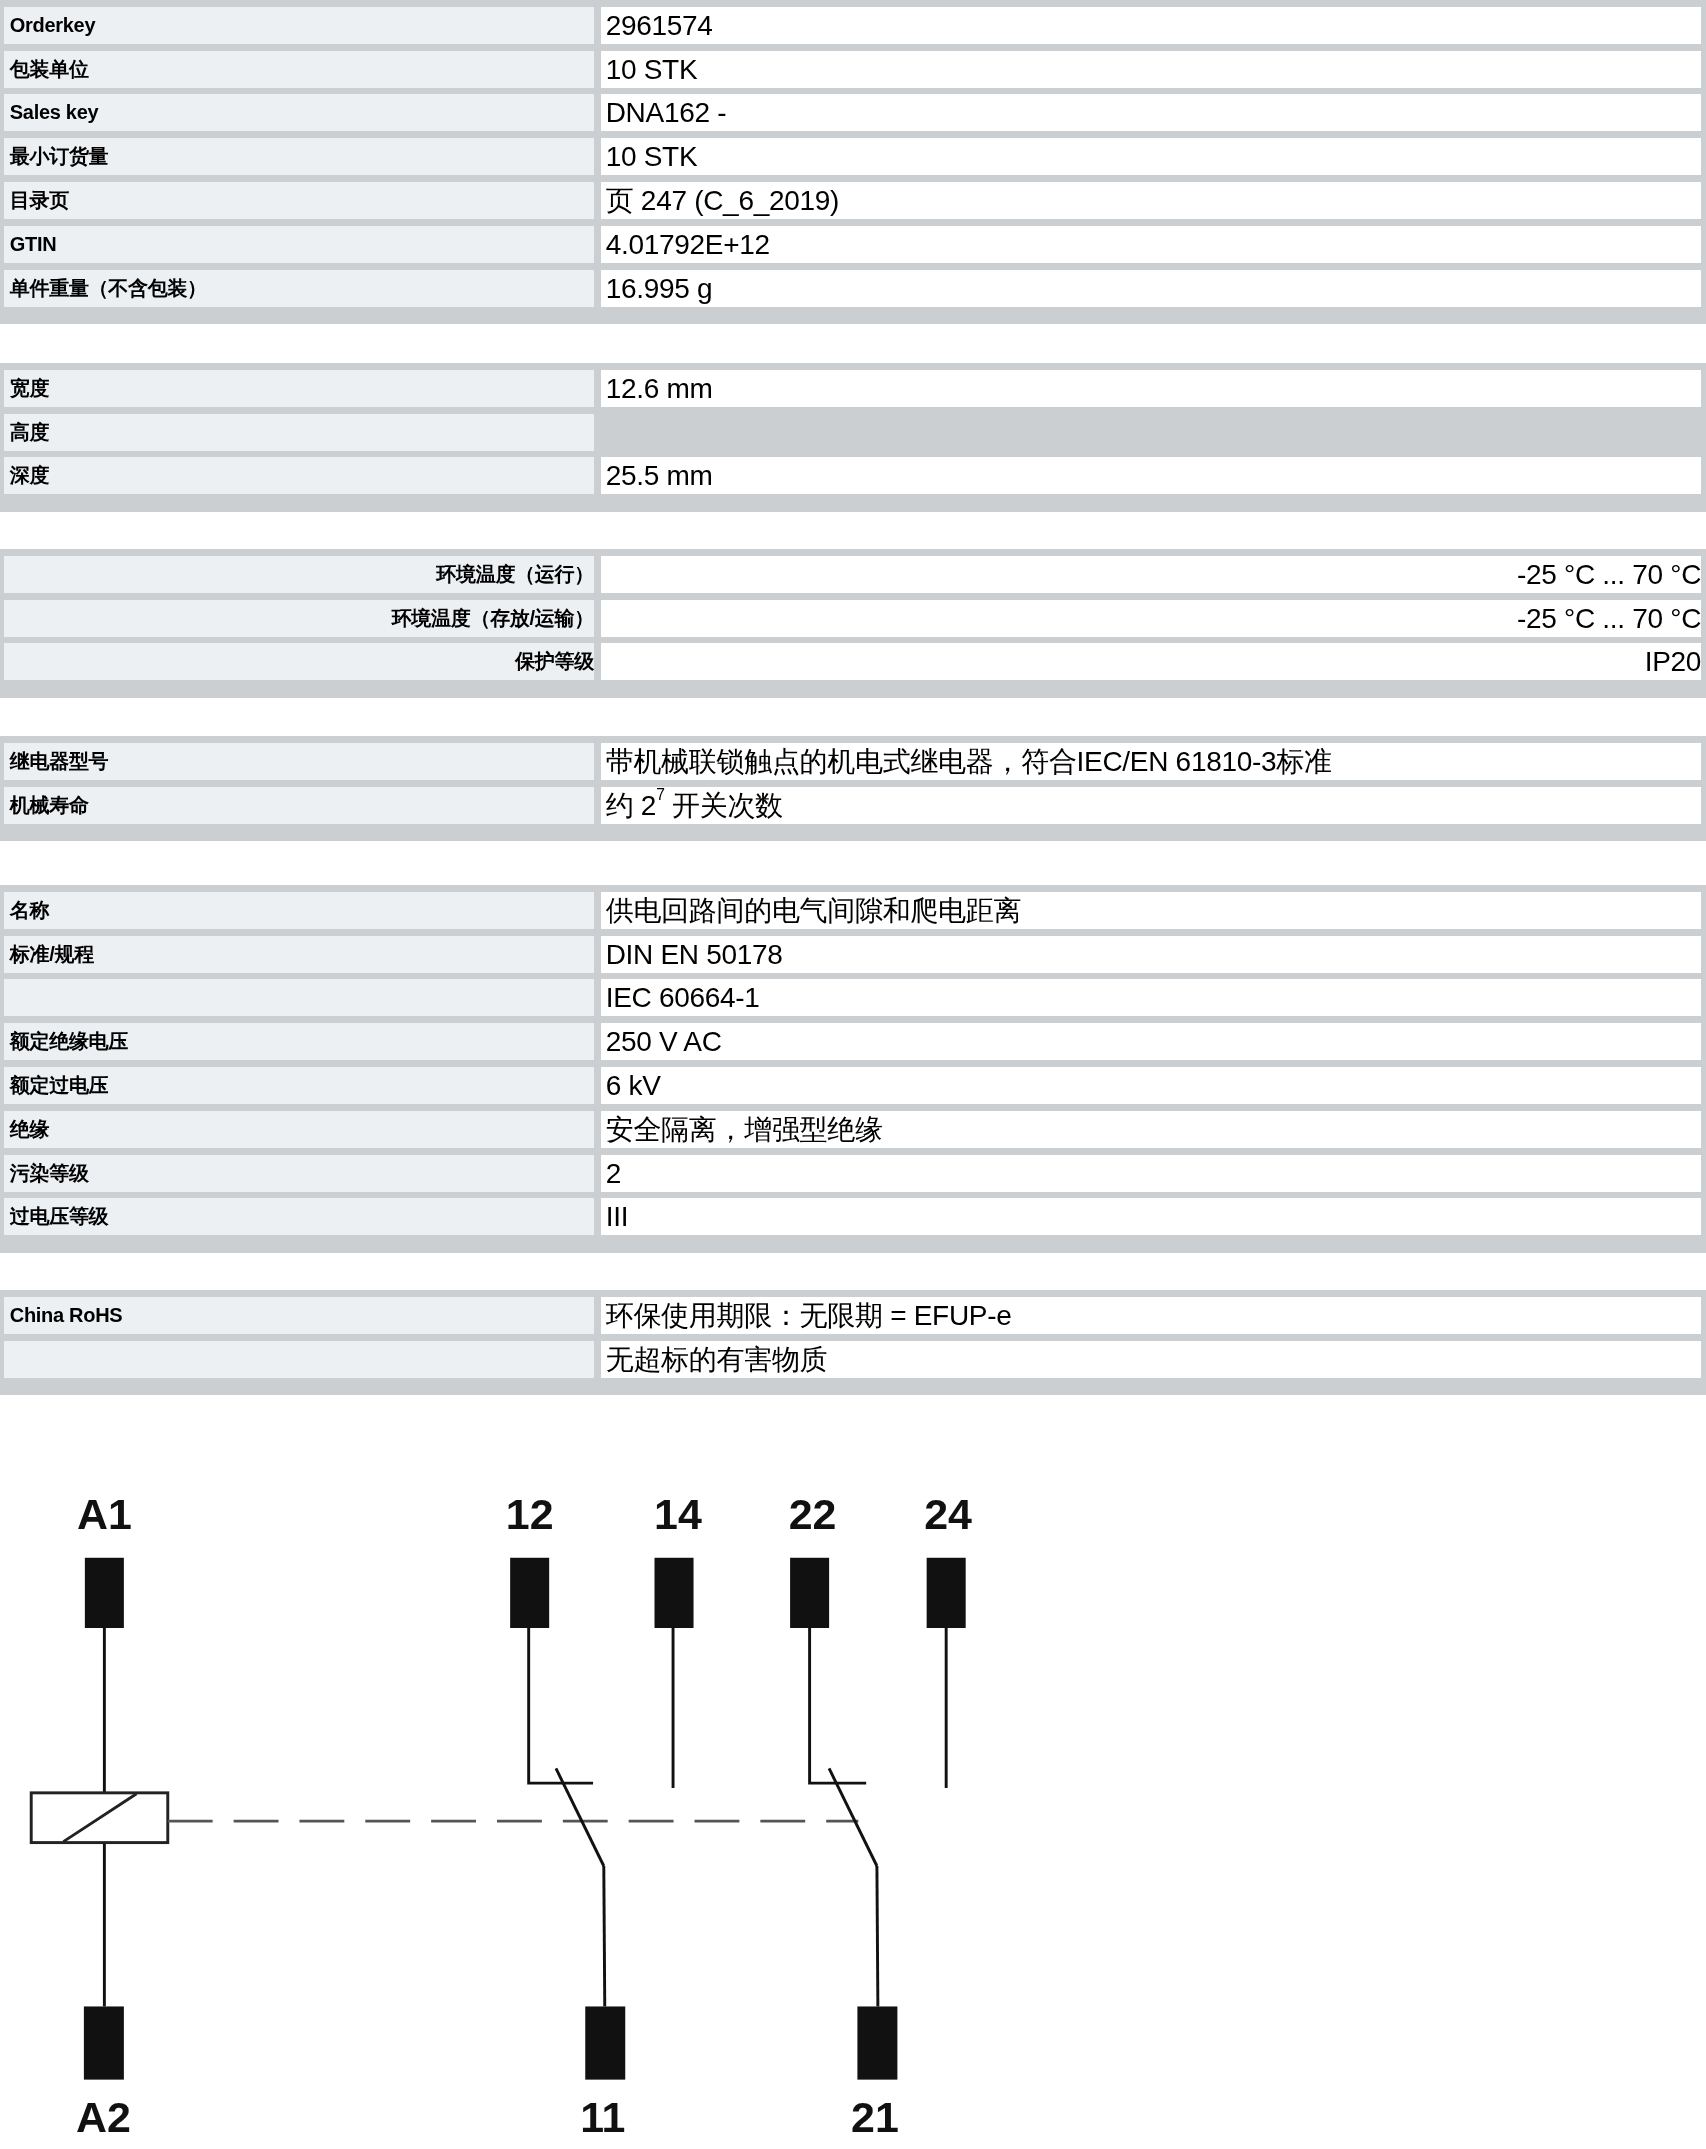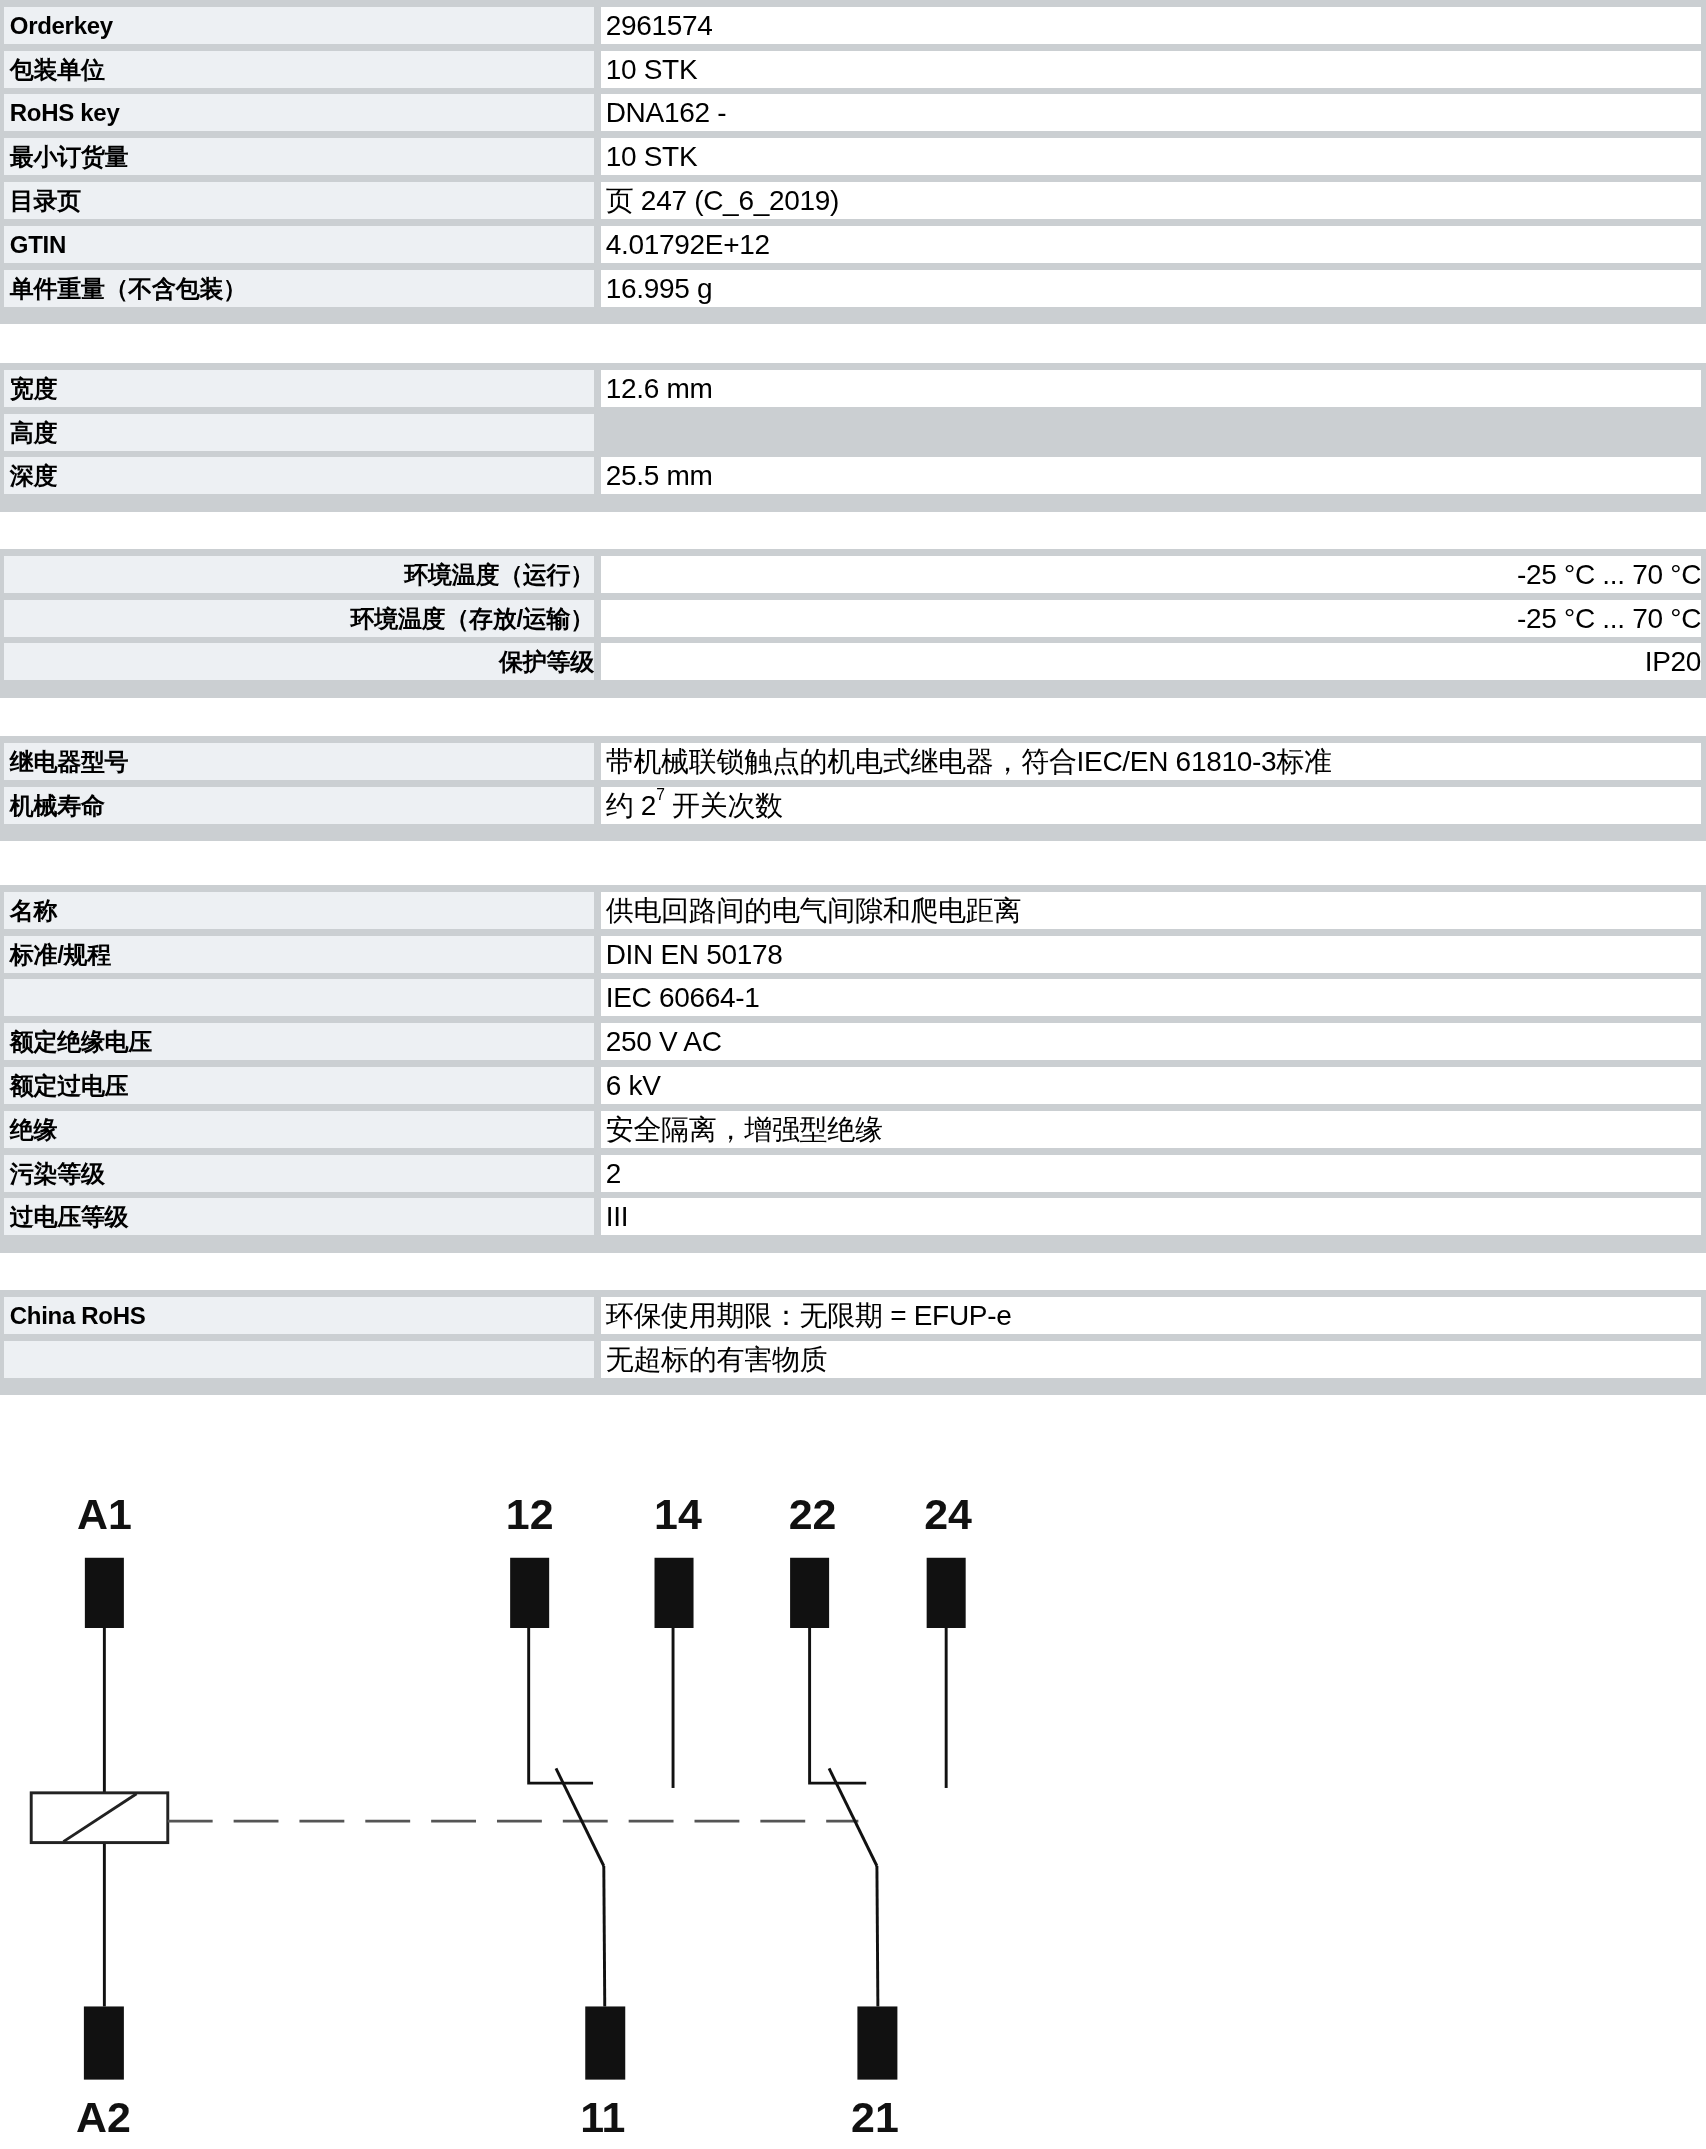--- a/index.html
+++ b/index.html
@@ -3,21 +3,21 @@
 <meta charset="utf-8">
 <style>
   html, body { margin: 0; padding: 0; background: #ffffff; }
   body { width: 1707px; height: 2149px; position: relative; overflow: hidden;
          font-family: "Liberation Sans", "DejaVu Sans", sans-serif; color: #000; }
   .group { position: absolute; left: 0; width: 1707px; background: #cbcfd2;
            padding: 6.8px 5.9px 5.9px 3.9px; box-sizing: border-box; }
   .row { display: flex; height: 37px; margin-bottom: 6.8px; }
   .row:last-child { margin-bottom: 12px; }
   .lbl { width: 590px; background: #edf0f3; box-sizing: border-box; padding-left: 5.9px;
-         font-weight: bold; font-size: 24px; line-height: 37px; white-space: nowrap;
+         font-weight: bold; font-size: 20px; line-height: 37px; white-space: nowrap;
          letter-spacing: -0.3px; overflow: hidden; }
   .val { margin-left: 6.8px; flex: 1; background: #ffffff; box-sizing: border-box;
          padding-left: 5px; font-size: 28px; line-height: 37px; white-space: nowrap;
          letter-spacing: -0.3px; overflow: hidden; }
   .val sup { font-size: 15.6px; line-height: 0; position: relative; top: -3.9px; }
   .diagram { position: absolute; left: 0; top: 1463px; width: 1707px; height: 687px; }
   .dlabel { font-family: "Liberation Sans", sans-serif; font-weight: bold; font-size: 44px; fill: #111; }
 </style>
 </head>
 <body>
@@ -25,21 +25,21 @@
 <div class="group" style="top:0px;">
   <div class="row">
       <div class="lbl">Orderkey</div>
       <div class="val">2961574</div>
     </div>
   <div class="row">
       <div class="lbl">包装单位</div>
       <div class="val">10 STK</div>
     </div>
   <div class="row">
-      <div class="lbl">RoHS key</div>
+      <div class="lbl">Sales key</div>
       <div class="val">DNA162 -</div>
     </div>
   <div class="row">
       <div class="lbl">最小订货量</div>
       <div class="val">10 STK</div>
     </div>
   <div class="row">
       <div class="lbl">目录页</div>
       <div class="val">页 247 (C_6_2019)</div>
     </div>

